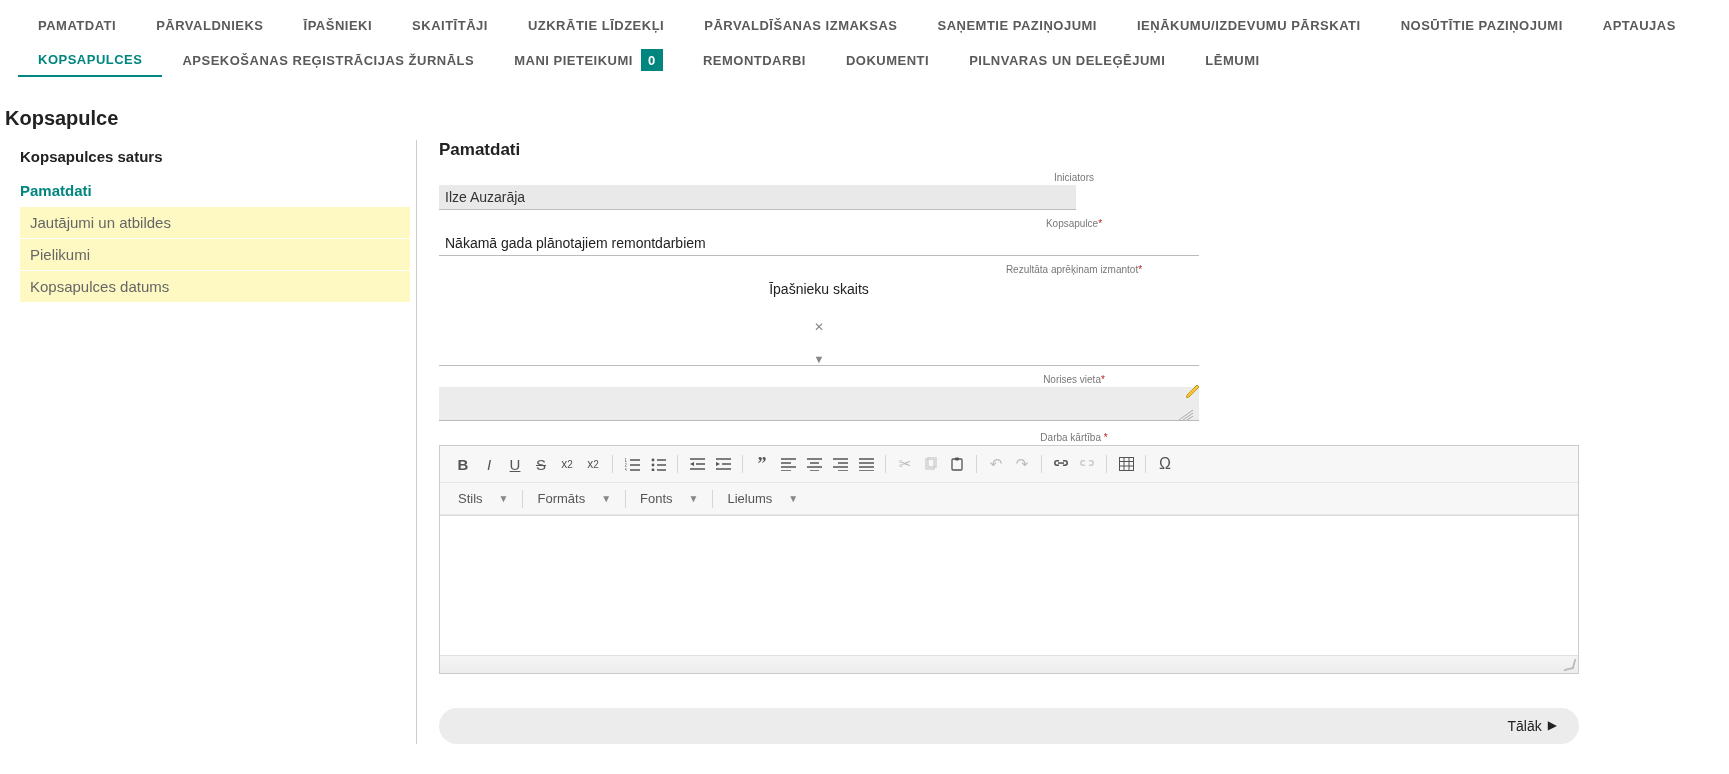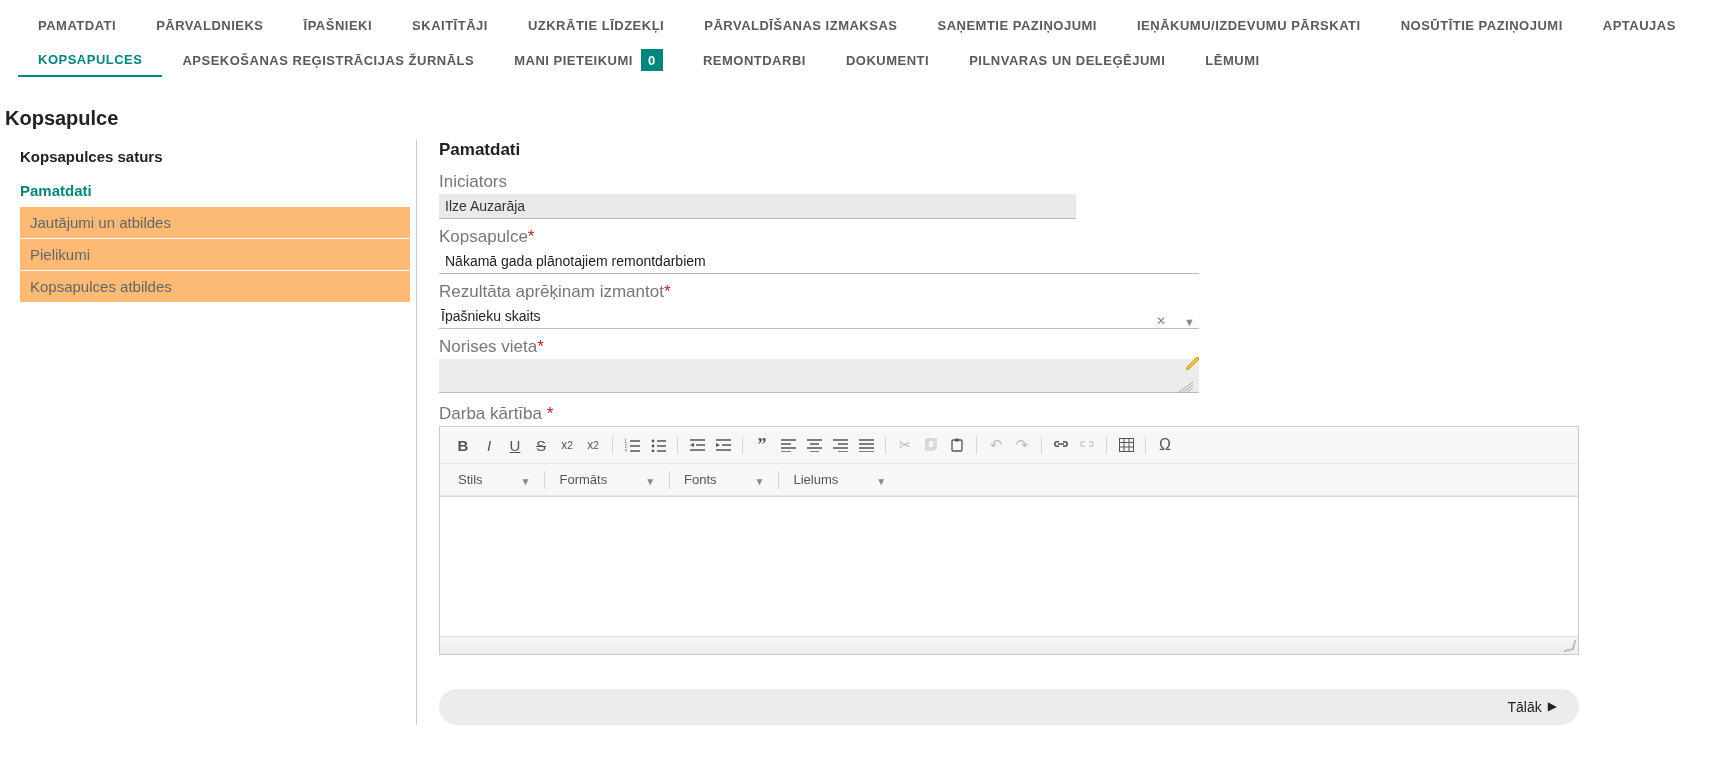--- a/index.html
+++ b/index.html
@@ -69,21 +69,21 @@
   .sidebar-title {
     font-weight: bold;
     font-size: 15px;
     color: #222;
     padding: 8px 0 10px 0;
   }
   .side-item {
     padding: 7px 10px;
     font-size: 15px;
     color: #666;
-    background: #fdba74;
+    background: #fef9c3;
     border-bottom: 1px solid #fff;
     cursor: pointer;
   }
   .side-item.active {
     color: #00867f;
     font-weight: bold;
     background: transparent;
     padding-left: 0;
   }
 
@@ -94,23 +94,24 @@
     margin-left: 6px;
   }
   .panel-title {
     font-weight: bold;
     font-size: 17px;
     color: #222;
     margin-bottom: 12px;
   }
   .field { margin-bottom: 8px; }
   .field-label {
-    font-size: 17px;
+    font-size: 10px;
     color: #777;
     margin-bottom: 2px;
+    text-align: center;
   }
   .req { color: #b22; }
   .input-ro {
     background: #e9e9e9;
     border-bottom: 1px solid #bbb;
     padding: 4px 6px;
     font-size: 14px;
     color: #333;
     width: 637px;
   }
@@ -143,25 +144,26 @@
     border-bottom: 1px solid #bbb;
     outline: none;
     font-size: 14px;
     color: #222;
     padding: 4px 2px;
     width: 86px;
     background: transparent;
   }
   .select-wrap {
     display: flex;
-    align-items: flex-end;
+    align-items: center;
     width: 760px;
     border-bottom: 1px solid #bbb;
     position: relative;
-    gap: 10px;
+    gap: 19px;
+    flex-direction: column;
   }
   .select-value {
     flex: 1;
     padding: 4px 2px;
     font-size: 14px;
     color: #222;
     background: transparent;
   }
   .select-clear { color: #888; font-size: 12px; cursor: pointer; padding: 0 4px; }
   .select-caret { color: #888; font-size: 11px; cursor: pointer; padding: 0 4px; }
@@ -215,22 +217,22 @@
     font-size: 15px;
   }
   .rte-btn.disabled { color: #bbb; cursor: default; }
   .rte-sep {
     width: 1px; height: 18px;
     background: #d6d6d6;
     margin: 0 6px;
   }
   .rte-combo {
     display: inline-flex;
-    align-items: flex-end;
-    gap: 38px;
+    align-items: center;
+    gap: 16px;
     padding: 2px 8px;
     color: #555;
     font-size: 13px;
     cursor: pointer;
     border-radius: 2px;
   }
   .rte-combo-caret { font-size: 10px; color: #888; }
   .rte-body {
     background: #fff;
     height: 140px;
@@ -303,21 +305,21 @@
 
 <div class="page-title">Kopsapulce</div>
 
 <div class="layout">
 
   <div>
     <div class="sidebar-title">Kopsapulces saturs</div>
     <div class="side-item active">Pamatdati</div>
     <div class="side-item">Jautājumi un atbildes</div>
     <div class="side-item">Pielikumi</div>
-    <div class="side-item">Kopsapulces atbildes</div>
+    <div class="side-item">Kopsapulces datums</div>
   </div>
 
   <div class="panel">
     <div class="panel-title">Pamatdati</div>
 
     <div class="field">
       <div class="field-label">Iniciators</div>
       <div class="input-ro">Ilze Auzarāja</div>
     </div>
 

